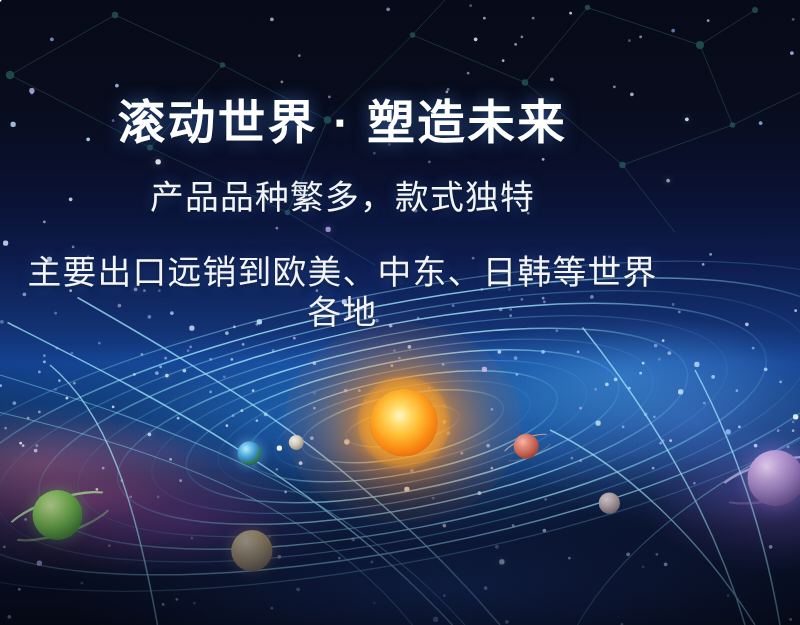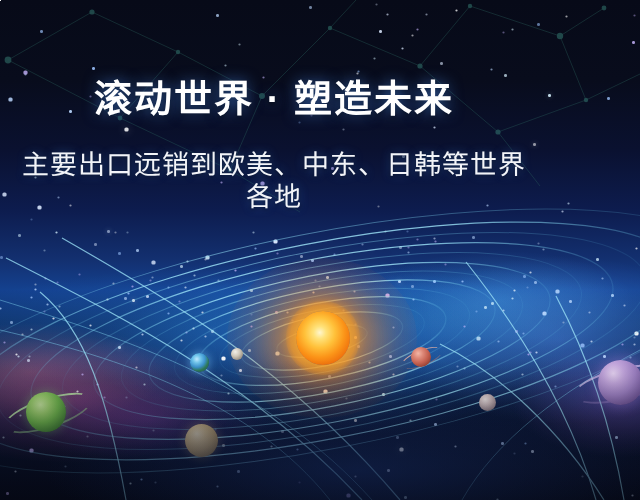--- a/index.html
+++ b/index.html
@@ -286,16 +286,17 @@
 
   <div class="planet" id="p-grey"></div>
 
   <div class="ring" id="p-purple-ring"></div>
   <div class="planet" id="p-purple"></div>
 
   <div class="layer" id="haze-bottom"></div>
 
   <div id="text-block">
     <h1 id="headline">滚动世界 · 塑造未来</h1>
+    <p id="sub1">产品品种繁多，款式独特</p>
     <p id="sub2">主要出口远销到欧美、中东、日韩等世界各地</p>
   </div>
 
 </div>
 
 </body></html>

